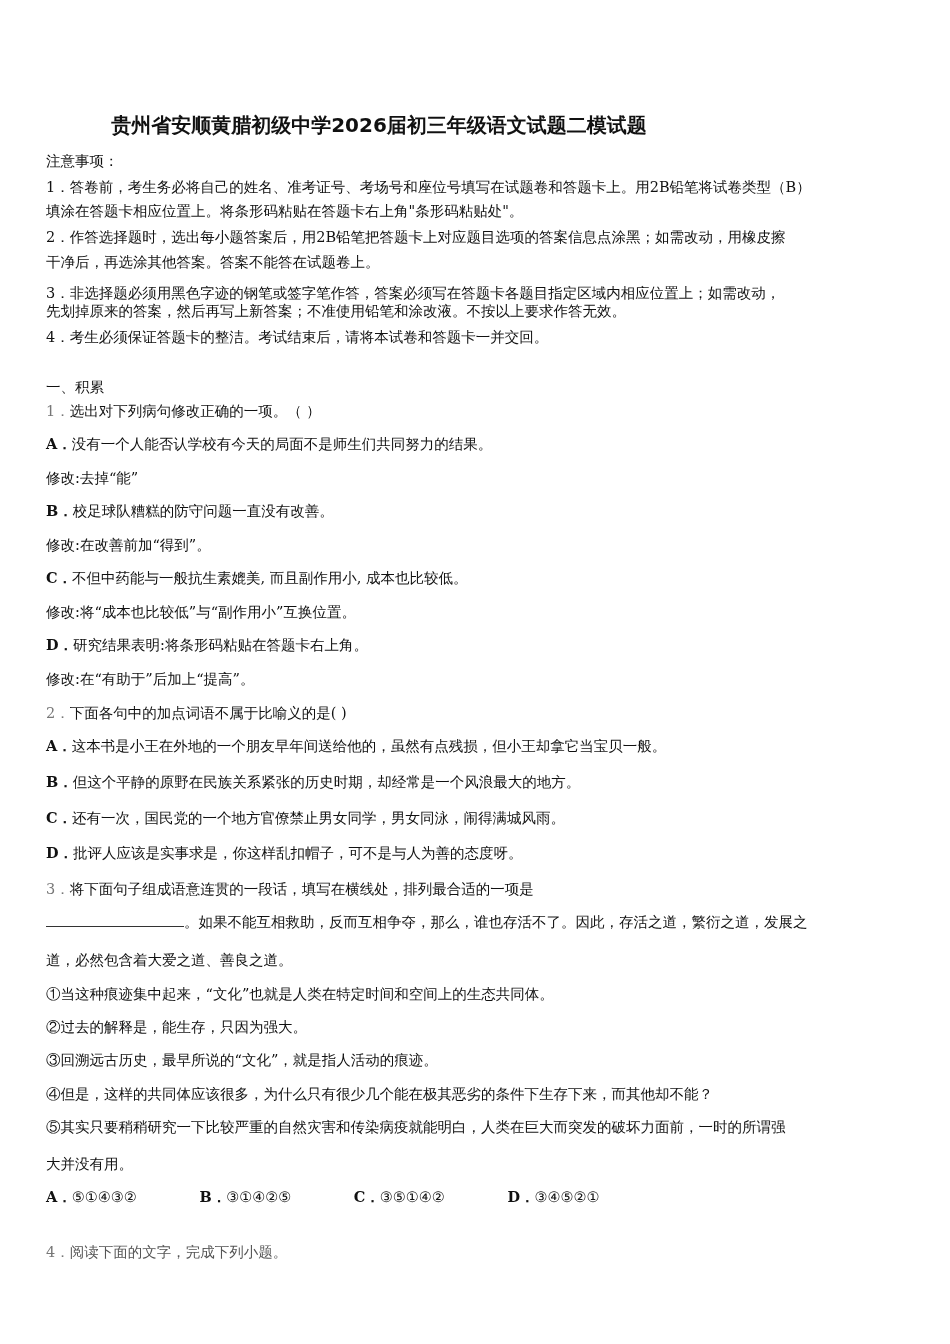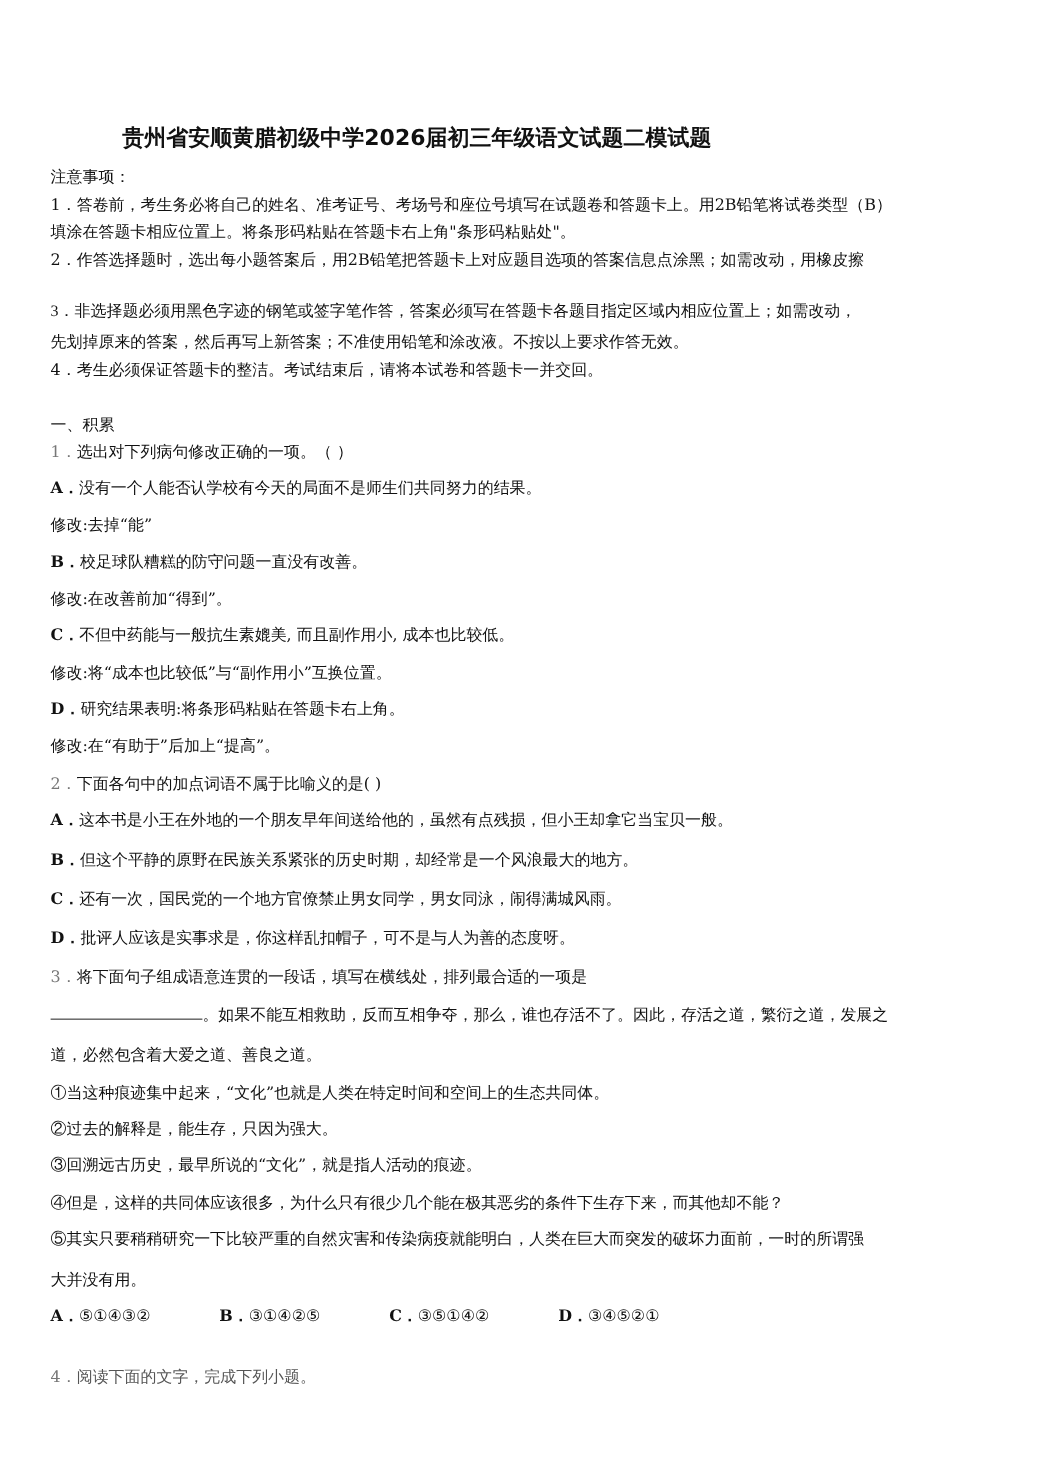--- a/index.html
+++ b/index.html
@@ -30,21 +30,22 @@
 <body>
 
 <div class="page">
 
   <div class="title">贵州省安顺黄腊初级中学2026届初三年级语文试题二模试题</div>
 
   <div class="line notice" style="top:151px;">注意事项：</div>
   <div class="line notice" style="top:177px;">1．答卷前，考生务必将自己的姓名、准考证号、考场号和座位号填写在试题卷和答题卡上。用2B铅笔将试卷类型（B）</div>
   <div class="line notice" style="top:201px;">填涂在答题卡相应位置上。将条形码粘贴在答题卡右上角"条形码粘贴处"。</div>
   <div class="line notice" style="top:227px;">2．作答选择题时，选出每小题答案后，用2B铅笔把答题卡上对应题目选项的答案信息点涂黑；如需改动，用橡皮擦</div>
-  <div class="line notice" style="top:273px;font-family:Liberation Serif, serif;">3．非选择题必须用黑色字迹的钢笔或签字笔作答，答案必须写在答题卡各题目指定区域内相应位置上；如需改动，</div>
+  <div class="line notice" style="top:252px;">干净后，再选涂其他答案。答案不能答在试题卷上。</div>
+  <div class="line notice" style="top:283px;">3．非选择题必须用黑色字迹的钢笔或签字笔作答，答案必须写在答题卡各题目指定区域内相应位置上；如需改动，</div>
   <div class="line notice" style="top:301px;">先划掉原来的答案，然后再写上新答案；不准使用铅笔和涂改液。不按以上要求作答无效。</div>
   <div class="line notice" style="top:327px;">4．考生必须保证答题卡的整洁。考试结束后，请将本试卷和答题卡一并交回。</div>
 
   <div class="line" style="top:377px;">一、积累</div>
 
   <div class="line" style="top:401px;">
     <span class="num">1．</span><span>选出对下列病句修改正确的一项。（    ）</span>
   </div>
   <div class="line" style="top:434px;">
     <span class="bold">A．</span><span>没有一个人能否认学校有今天的局面不是师生们共同努力的结果。</span>

